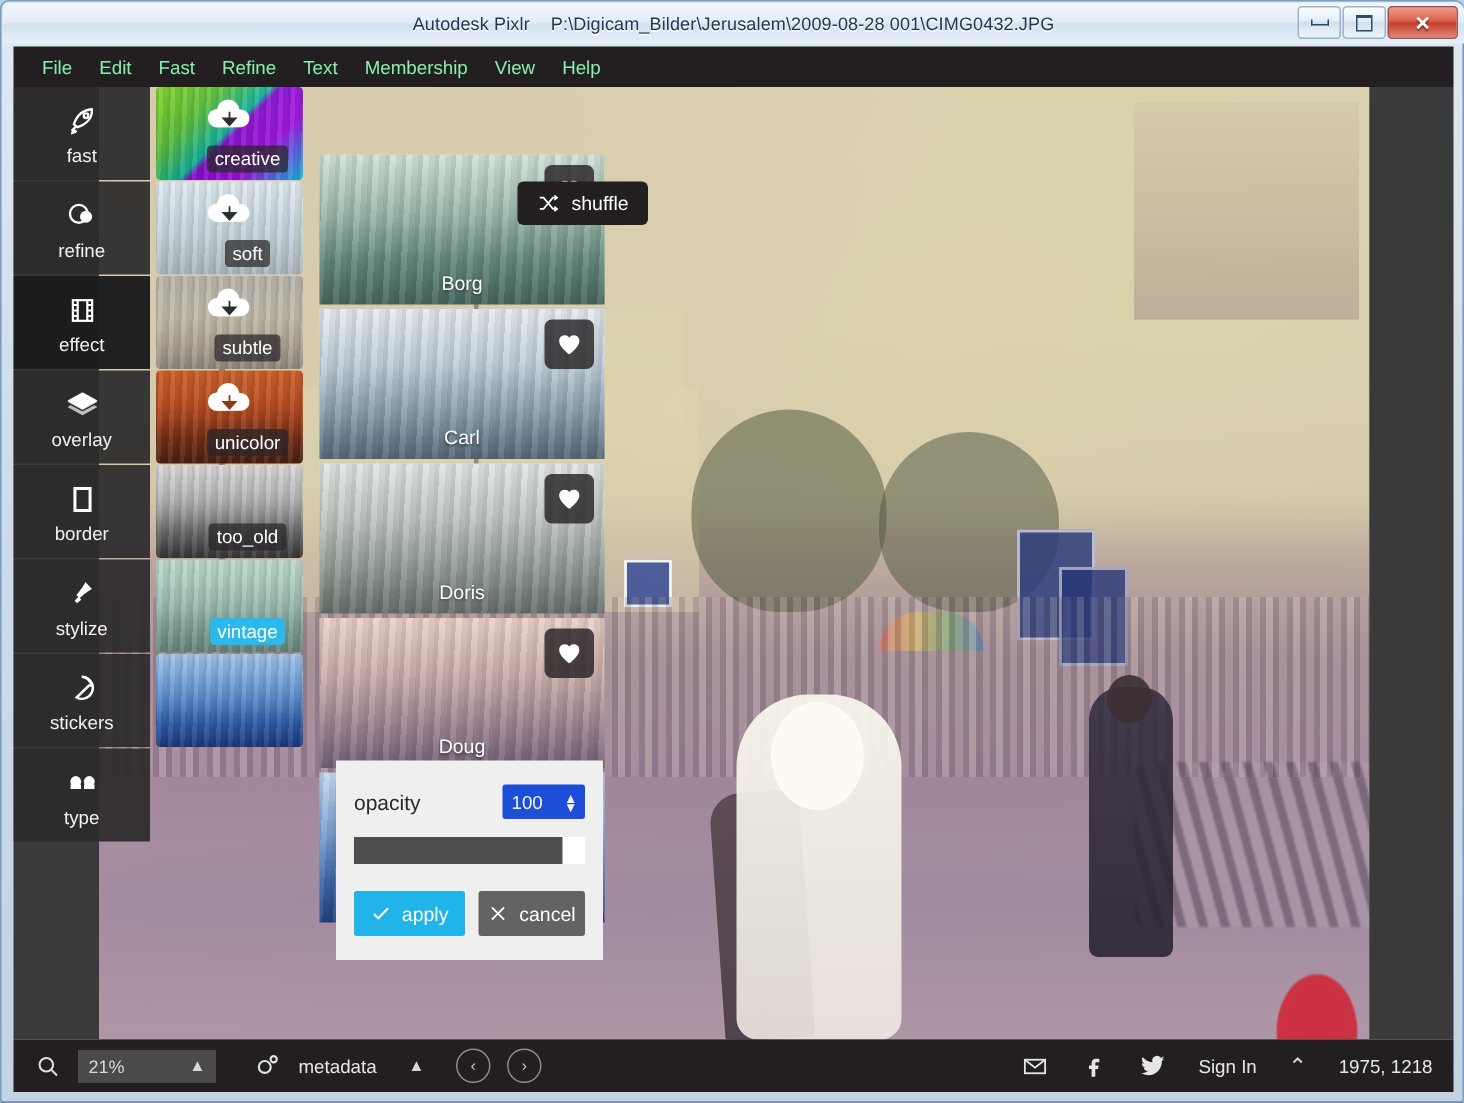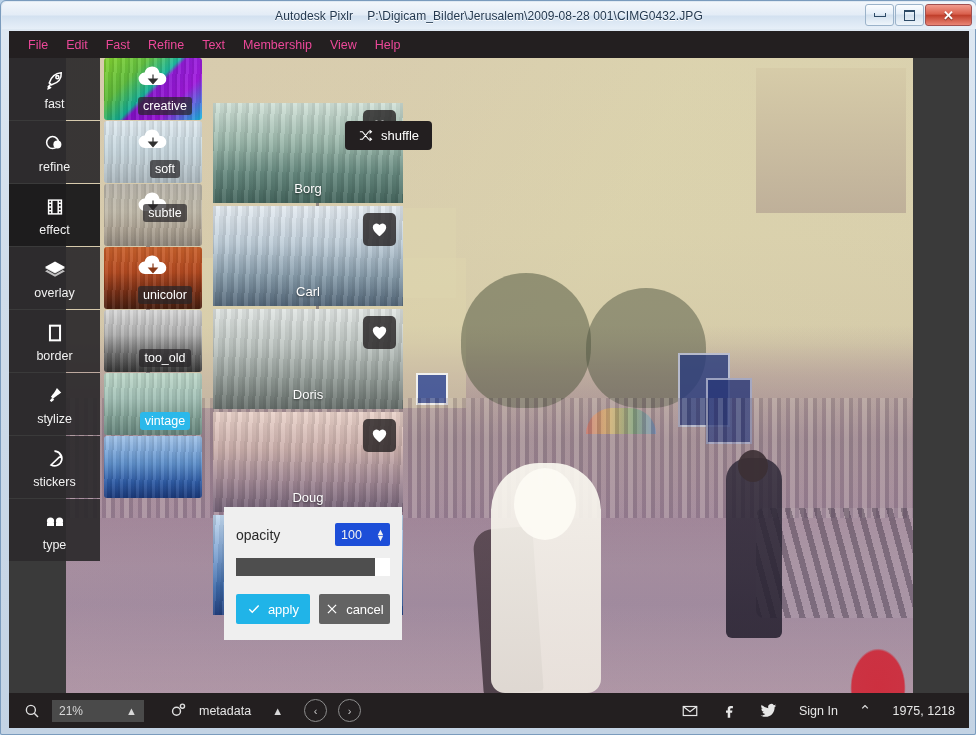--- a/index.html
+++ b/index.html
@@ -46,21 +46,21 @@
   .minbox{width:10px;height:3px;border:1px solid #2d4a66;border-top:none;background:transparent;}
   .maxbox{width:9px;height:8px;border:1px solid #2d4a66;border-top-width:2px;}
 
   
   .menubar{
     position:absolute;left:8px;top:30px;width:960px;height:27px;
     background:#231f20;display:flex;align-items:center;padding-left:10px;
     box-sizing:border-box;
   }
   .menuitem{
-    color:#ec4899;font-size:12.5px;padding:2px 9px;cursor:pointer;white-space:nowrap;
+    color:#86efac;font-size:12.5px;padding:2px 9px;cursor:pointer;white-space:nowrap;
   }
 
   
   .workspace{
     position:absolute;left:8px;top:57px;width:960px;height:635px;
     background:#3a3a3a;overflow:hidden;
   }
   
   .canvas{
     position:absolute;left:57px;top:0px;width:847px;height:635px;
@@ -182,21 +182,21 @@
     background:rgba(40,38,40,.72);white-space:nowrap;margin-left:24px;
   }
   .preset .plabel.hl{background:#2bb8ea;}
   .preset .dl{
     position:absolute;z-index:3;left:50%;top:7px;transform:translateX(-50%);
     width:36px;height:26px;
   }
   .p-creative{background:linear-gradient(135deg,#7fd126 0%,#5fc23a 28%,#12b9a0 48%,#8d12d6 52%,#a314e4 72%,#13c9f0 100%);}
   .p-default {background:linear-gradient(to bottom,#b9b6ab 0%,#cfc8b0 40%,#dcc37a 70%,#8f8478 100%);}
   .p-soft    {background:linear-gradient(to bottom,#dfe9ef 0%,#cfe0e8 45%,#c8d6dd 70%,#b9c6cd 100%);}
-  .p-subtle  {background:linear-gradient(to bottom,#b7b3a8 0%,#c6bfae 45%,#b6ab9b 75%,#9d9488 100%);align-items:center;}
+  .p-subtle  {background:linear-gradient(to bottom,#b7b3a8 0%,#c6bfae 45%,#b6ab9b 75%,#9d9488 100%);}
   .p-tooold  {background:linear-gradient(to bottom,#d8d8d8 0%,#b4b4b4 40%,#6e6e6e 72%,#3a3a3a 100%);}
   .p-unicolor{background:linear-gradient(to bottom,#c85a22 0%,#b9481c 40%,#7d2f14 72%,#4e2212 100%);}
   .p-vintage {background:linear-gradient(to bottom,#bcd8c8 0%,#a6c6bb 42%,#86a89c 72%,#6e8f86 100%);}
   .p-blue    {background:linear-gradient(to bottom,#9ec1e8 0%,#5e93d2 45%,#2f5fae 75%,#1e3f85 100%);}
   .preset .grain{
     position:absolute;inset:0;z-index:2;opacity:.45;
     background:repeating-linear-gradient(92deg,
       rgba(0,0,0,.22) 0px, rgba(0,0,0,.22) 2px,
       rgba(255,255,255,.16) 2px, rgba(255,255,255,.16) 5px,
       rgba(0,0,0,.12) 5px, rgba(0,0,0,.12) 8px),

